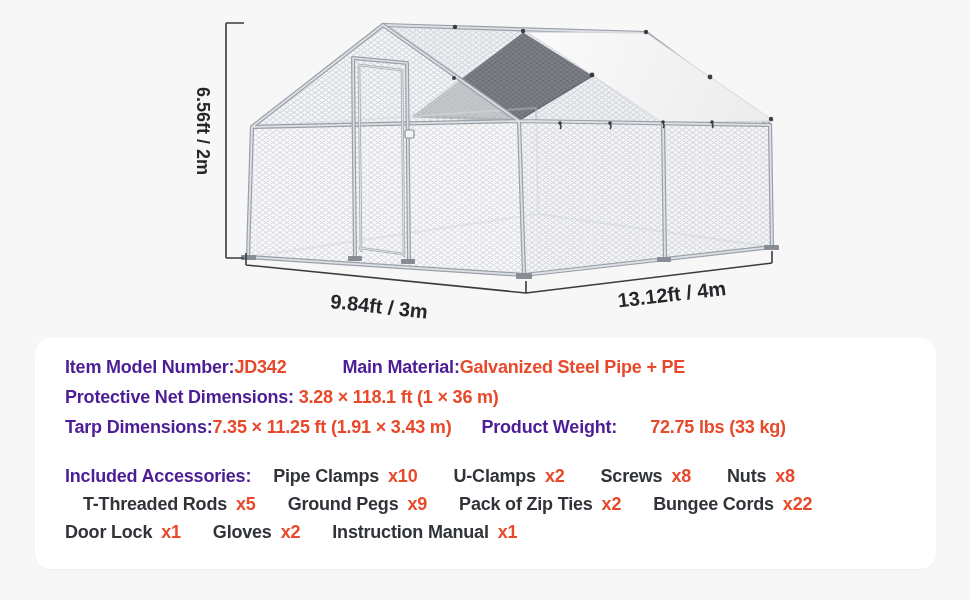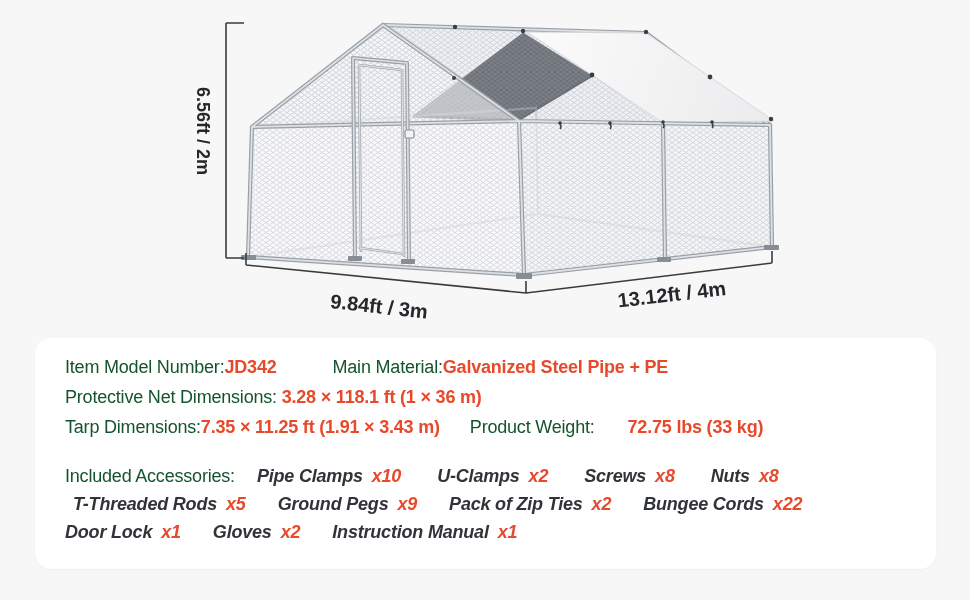--- a/index.html
+++ b/index.html
@@ -11,32 +11,32 @@
   .illo{position:absolute;left:0;top:0;}
   .spec-card{
     position:absolute;left:35px;top:338px;width:901px;height:231px;
     background:#ffffff;border-radius:16px;box-sizing:border-box;
     padding:14px 28px 9px 30px;
     box-shadow:0 1px 3px rgba(0,0,0,0.03);
   }
   .spec-row{display:flex;align-items:center;height:30px;font-size:18px;letter-spacing:-0.2px;}
   .spec-row.acc-row{height:28px;}
   .spec-row.first-acc{margin-top:20px;}
-  .lbl{color:#14532d;font-weight:400;white-space:pre-wrap;text-align:center;}
+  .lbl{color:#4c1d95;font-weight:700;white-space:pre-wrap;text-align:center;}
   .val{color:#e8492a;font-weight:700;white-space:pre-wrap;}
   .pair{display:inline-flex;align-items:baseline;}
   .pair.gap40{margin-left:56px;}
   .pair.gap30{margin-left:30px;gap:33px;}
-  .acc{display:inline-flex;align-items:baseline;gap:9px;font-style:italic;}
+  .acc{display:inline-flex;align-items:baseline;gap:9px;}
   .acc-name{color:#303338;font-weight:700;}
   .acc-qty{color:#e8492a;font-weight:700;text-align:center;}
   .row5 .acc{margin-left:36px;}
   .row5 .acc.first{margin-left:22px;}
   .row6 .acc{margin-left:32px;}
-  .row6 .acc.first{margin-left:8px;}
+  .row6 .acc.first{margin-left:18px;}
   .row7 .acc{margin-left:32px;}
   .row7 .acc.first{margin-left:0;}
 </style>
 </head>
 <body>
 
 <div class="stage">
 
   <svg class="illo" width="970" height="336" viewBox="0 0 970 336">
     <defs>

